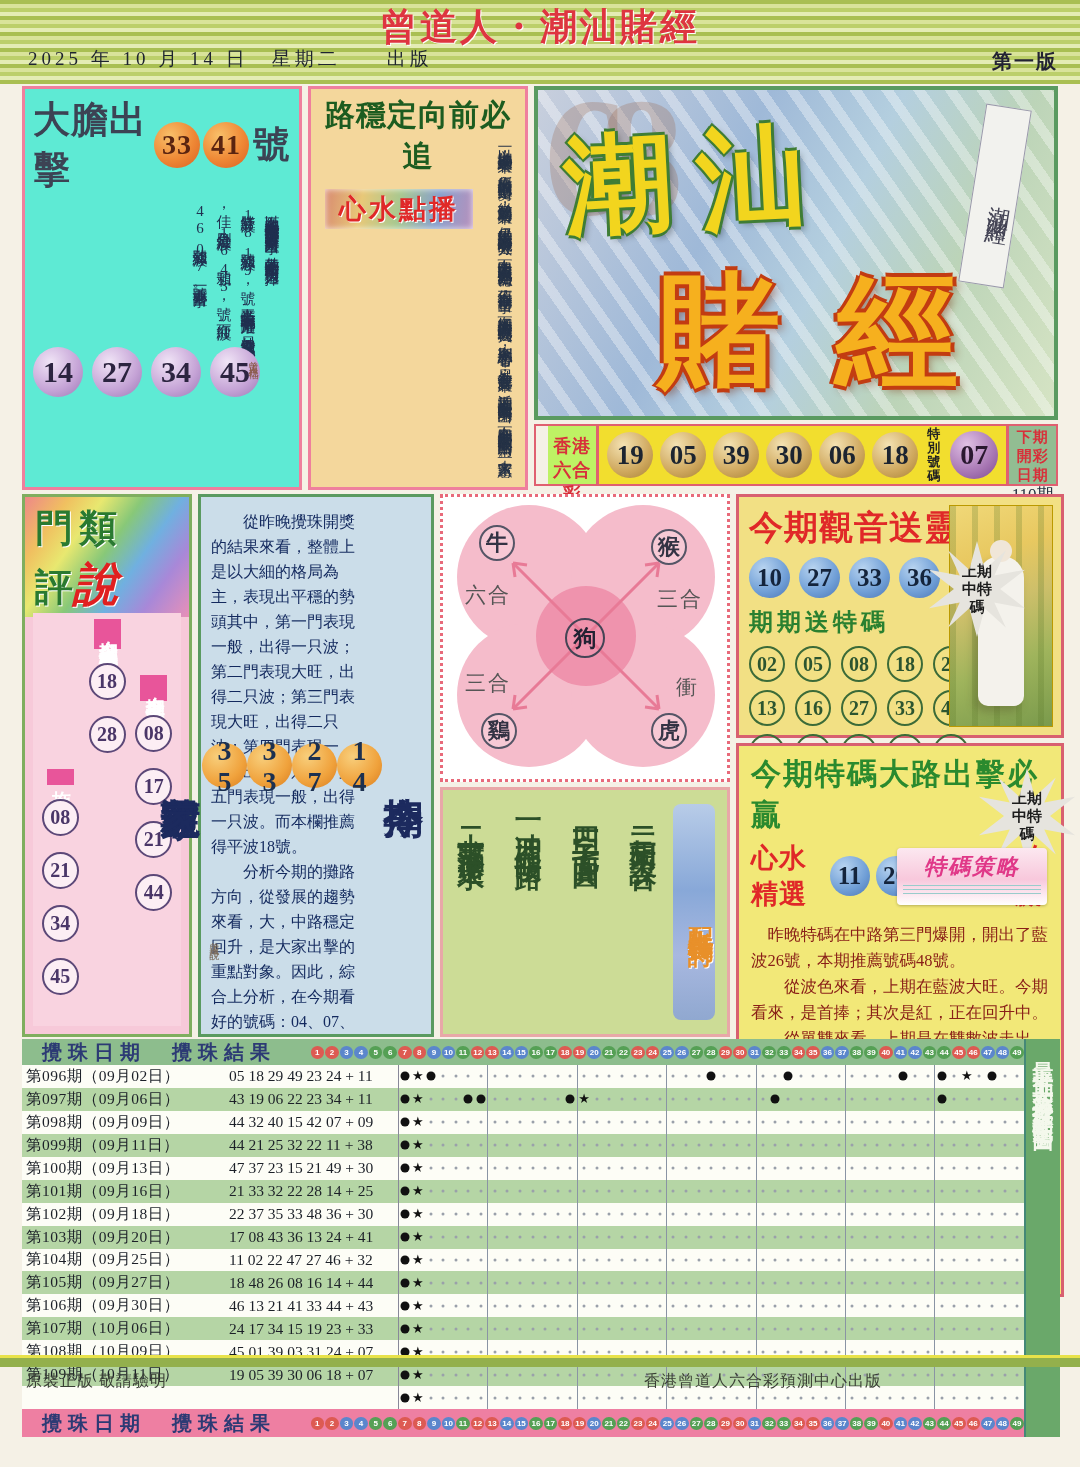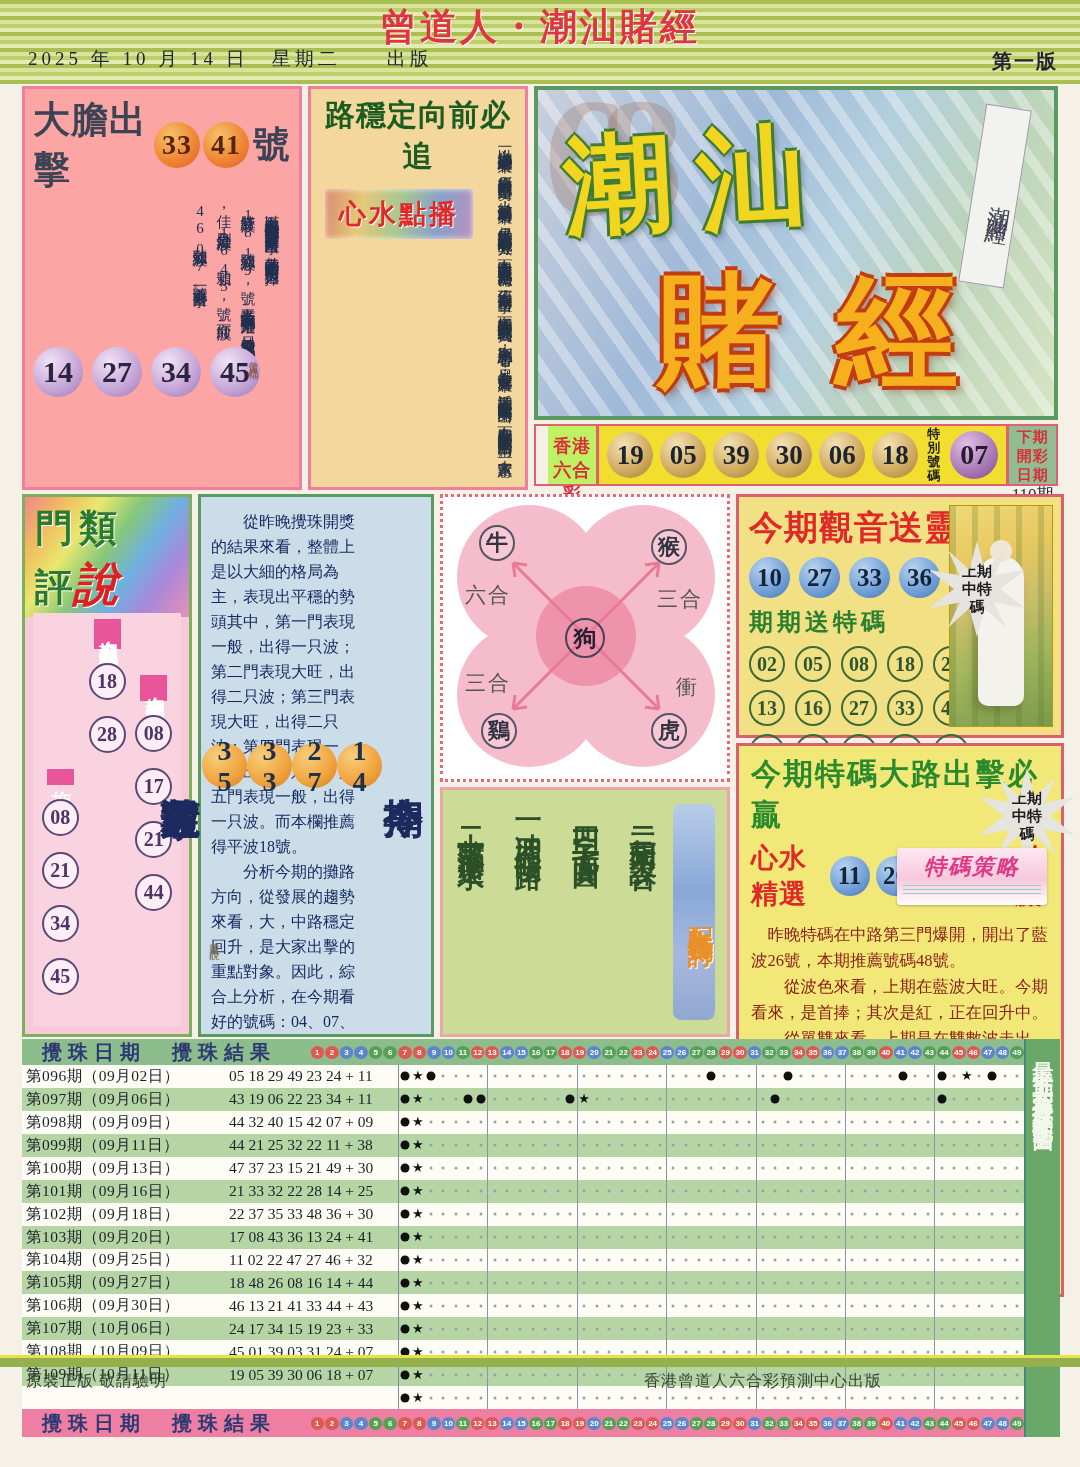--- a/index.html
+++ b/index.html
@@ -18,21 +18,21 @@
   
   .vtext { writing-mode:vertical-rl; text-orientation:upright; }
   .ball { display:inline-flex; align-items:center; justify-content:center; border-radius:50%; font-weight:bold; }
   .box { border:3px solid #ef7f9d; background:#f6d695; }
 
   main { position:absolute; left:0; top:84px; width:1080px; }
   .row1 { position:absolute; left:22px; top:2px; display:flex; gap:6px; height:404px; }
   .row2 { position:absolute; left:22px; top:410px; display:flex; gap:6px; height:543px; }
 
   
-  .bold-attack { width:280px; background:#fca5a5; padding:6px 8px; position:relative; }
+  .bold-attack { width:280px; background:#5eead4; padding:6px 8px; position:relative; }
   .ba-title { display:flex; align-items:center; gap:4px; font-size:37px; font-weight:bold; color:#3c4354; letter-spacing:1px; }
   .ba-title .ball { width:46px; height:46px; font-size:28px; color:#5a2410;
     background:radial-gradient(circle at 35% 30%,#f8c06a,#ef8835 55%,#d95f22); }
   .ba-main { display:flex; margin-top:8px; }
   .ba-left { flex:1; }
   .ba-right { width:52px; position:relative; }
   .ba-body { font-size:15px; line-height:24px; color:#203050; letter-spacing:1px; }
   .ba-body1 { height:320px; }
   .ba-body2 { height:136px; width:100%; }
   .signature { font-size:10px; color:#8a5a4a; letter-spacing:2px; position:absolute; left:-14px; top:150px; }
@@ -43,21 +43,21 @@
   .score-div { width:4px; background:#fff; border-radius:2px; }
   .ba-balls { margin-top:8px; display:flex; gap:9px; }
   .ba-balls .ball { width:50px; height:50px; font-size:30px; color:#2c2440;
     background:radial-gradient(circle at 35% 30%,#f0e4f6,#c5a3d6 60%,#9a76b4); }
 
   
   .steady { width:220px; background:#f4d79c; position:relative; padding:6px; }
   .sr-title { font-size:30px; font-weight:bold; color:#1c5c20; text-align:center; letter-spacing:1px; }
   .sr-body { position:absolute; left:8px; right:8px; top:48px; height:344px;
     font-size:15px; line-height:24px; color:#253246; letter-spacing:1px; }
-  .sr-badge { position:absolute; left:14px; top:100px; width:148px; height:50px; z-index:2;
+  .sr-badge { position:absolute; left:14px; top:100px; width:148px; height:40px; z-index:2;
     display:flex; align-items:center; justify-content:center;
     background:linear-gradient(100deg,#d88a70,#e8c878 25%,#a8c890 50%,#88a0cc 75%,#b890bc);
     box-shadow:0 0 6px rgba(255,255,255,.8) inset; }
   .sr-badge span { font-size:27px; font-weight:bold; color:#e02828; letter-spacing:3px; text-shadow:1px 1px 0 #fff; }
 
   
   .tr-col { width:524px; display:flex; flex-direction:column; }
   .mast-art { position:relative; height:334px; border:4px solid #5a9a60; overflow:hidden;
     background:linear-gradient(115deg,#c8cfdd 0%,#9fb9d8 35%,#b4cfdf 55%,#bcd4b8 75%,#d6e4c4 100%); }
   .mast-art::before { content:""; position:absolute; inset:0;

